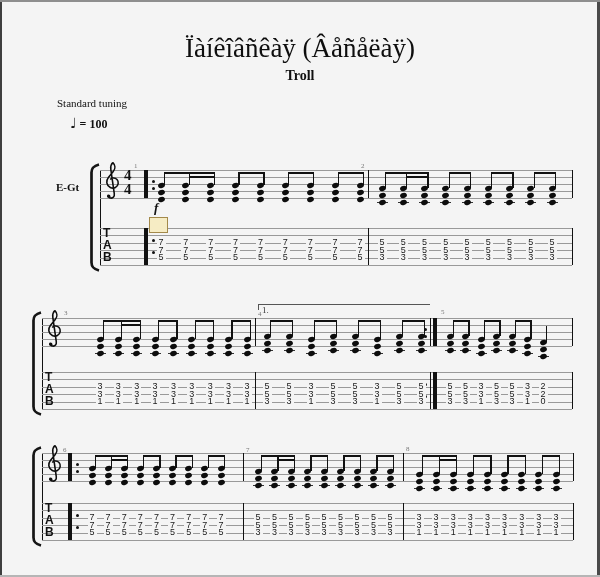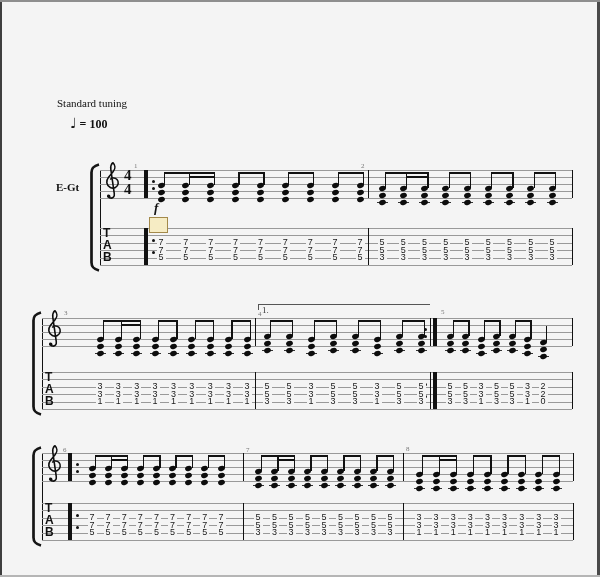--- a/index.html
+++ b/index.html
@@ -42,20 +42,22 @@
 </head>
 <body>
 
 <div class="page">
 
   <div class="edge" style="left:0;top:0;width:2px;height:577px;background:#3e3e3e;"></div>
   <div class="edge" style="left:597px;top:0;width:3px;height:577px;background:#4a4a4a;"></div>
   <div class="edge" style="left:0;top:0;width:600px;height:2px;background:#8e8e8e;"></div>
   <div class="edge" style="left:0;top:575px;width:600px;height:2px;background:#b5b5b5;"></div>
 
+  <div class="title">Ïàíêîâñêàÿ (Âåñåëàÿ)</div>
+  <div class="subtitle">Troll</div>
   <div class="tuning">Standard tuning</div>
   <div class="tempo">
     <span class="note">♩</span>
     <span>= 100</span>
   </div>
   <div class="track-label">E-Gt</div>
 
   <div id="score" style="position:absolute;left:0;top:0;width:600px;height:577px;">
       <svg width="16" height="109" style="position: absolute; left: 86px; top: 163px;">
         <path d="M13,1.5 C7.5,3 5.5,5 5.5,9.5 L5.5,99.5 C5.5,104 7.5,106 13,107.5" stroke="#151515" stroke-width="2.7" fill="none"></path>

